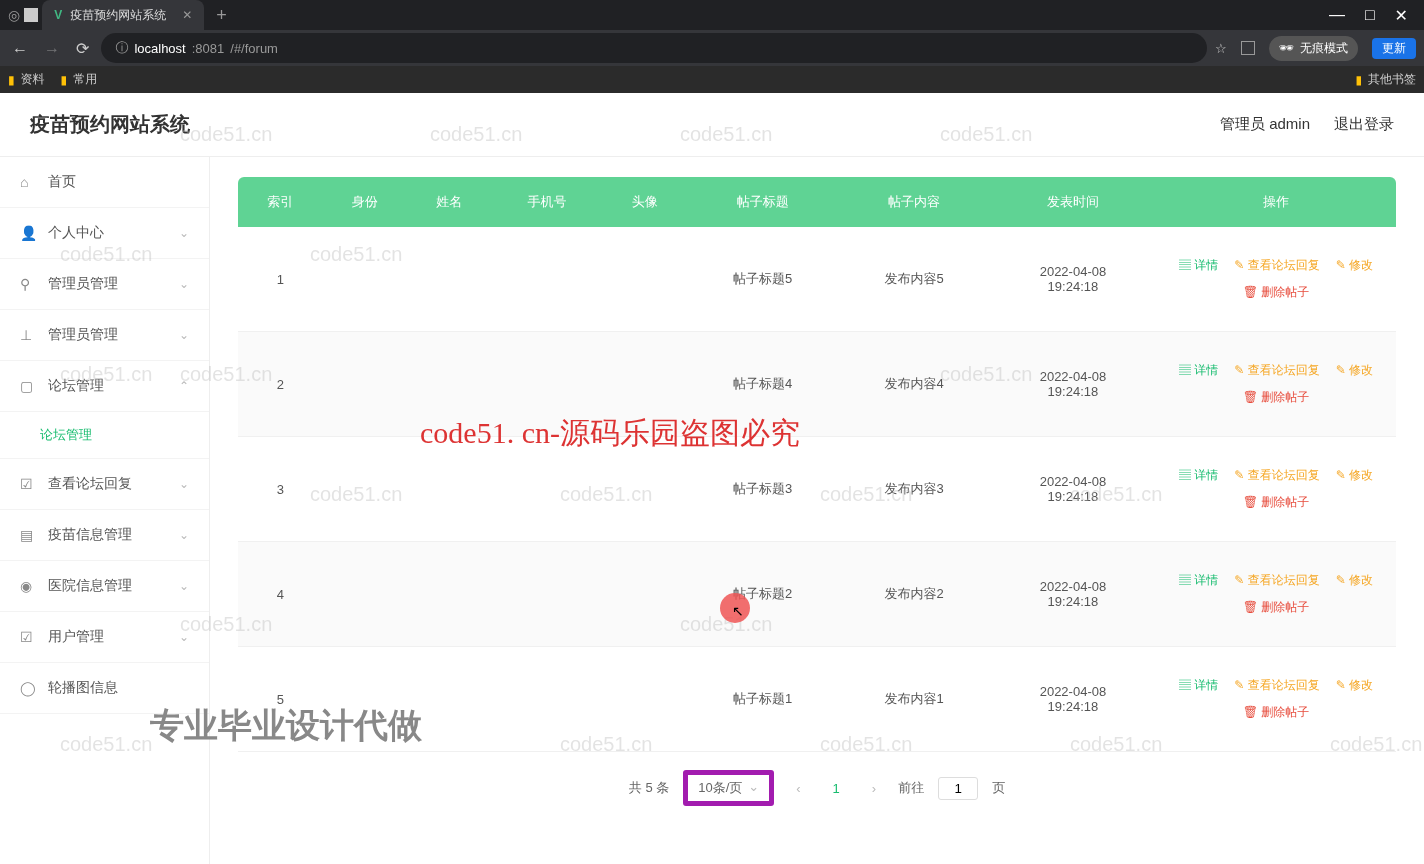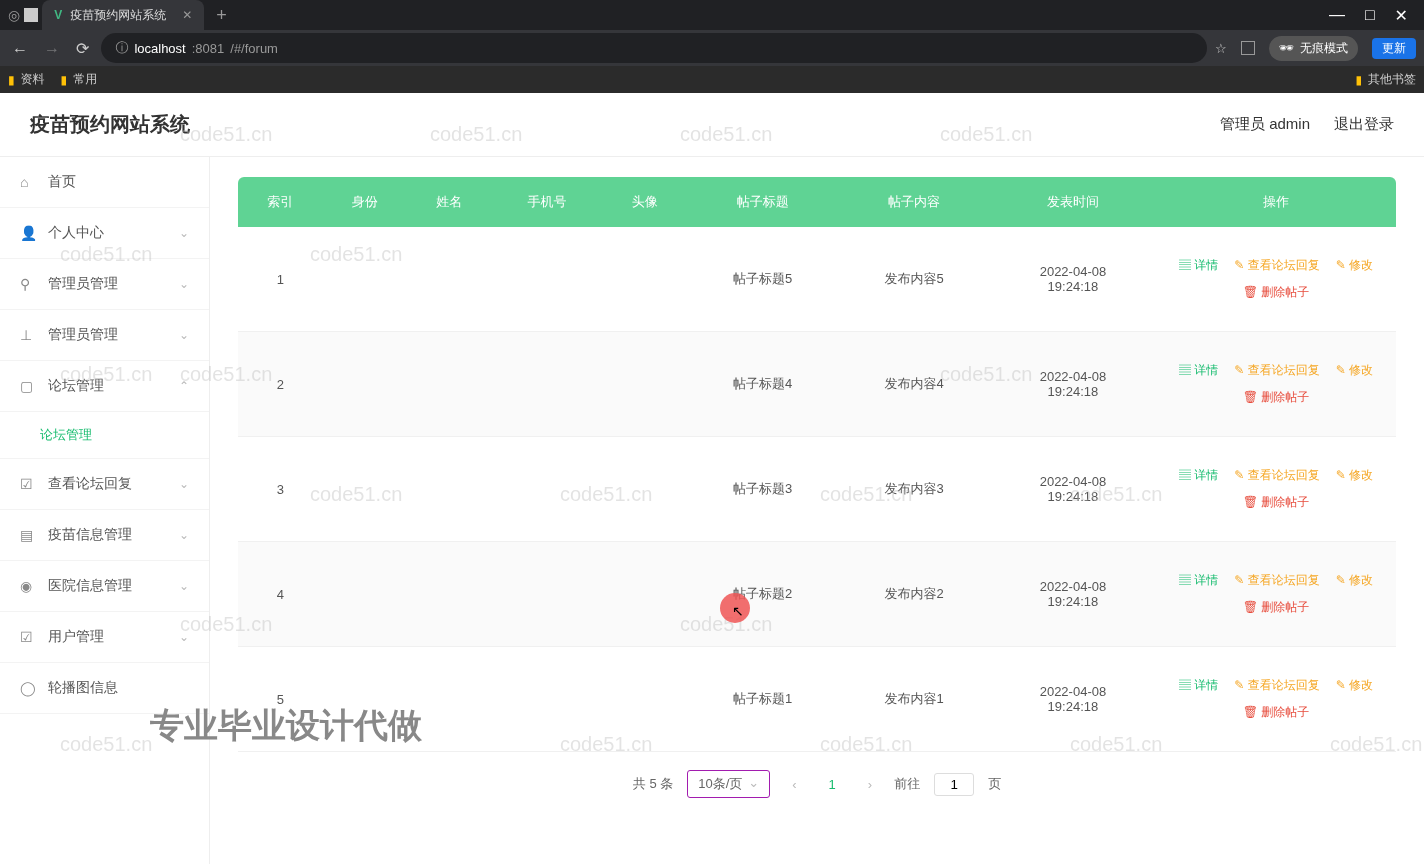--- a/index.html
+++ b/index.html
@@ -41,21 +41,21 @@
 .table th:last-child{border-radius:0 6px 0 0}
 .table td{padding:30px 8px;text-align:center;font-size:13px;color:#555;border-bottom:1px solid #f0f0f0}
 .table tr:nth-child(even) td{background:#fafafa}
 .op-cell{display:flex;flex-wrap:wrap;gap:10px 16px;justify-content:center;align-items:flex-end}
 .op-link{font-size:12px;display:flex;align-items:center;gap:3px;white-space:nowrap}
 .op-detail{color:#18bc6f}
 .op-reply{color:#f5a623}
 .op-edit{color:#f5a623}
 .op-delete{color:#e74c3c}
 .pagination{display:flex;align-items:center;justify-content:center;gap:14px;padding:18px 0;font-size:13px;color:#666}
-.page-select{border:1px solid #a21caf;border-radius:3px;padding:4px 10px;display:flex;align-items:flex-start;gap:6px}
+.page-select{border:5px solid #a21caf;border-radius:3px;padding:4px 10px;display:flex;align-items:flex-start;gap:6px}
 .page-btn{padding:4px 8px;color:#bbb}
 .page-num{padding:4px 10px;color:#18bc6f;font-weight:500}
 .page-input{width:40px;border:1px solid #ddd;border-radius:3px;padding:3px;text-align:center}
 .watermark{position:absolute;color:#bbb;font-size:20px;opacity:.4;pointer-events:none}
 .wm-red{position:absolute;color:#d33;font-size:30px;font-family:"SimSun";pointer-events:none;z-index:5}
 .wm-gray{position:absolute;color:#888;font-size:34px;font-weight:bold;pointer-events:none;z-index:5}
 .cursor-dot{position:absolute;width:30px;height:30px;background:#e55;border-radius:50%;opacity:.85;z-index:6}
 .cursor-arrow{position:absolute;font-size:14px;color:#000;z-index:7}
 </style>
 </head>
@@ -313,16 +313,17 @@
   <span class="watermark" style="top:390px;left:820px">code51.cn</span>
   <span class="watermark" style="top:390px;left:1070px">code51.cn</span>
   <span class="watermark" style="top:520px;left:180px">code51.cn</span>
   <span class="watermark" style="top:520px;left:680px">code51.cn</span>
   <span class="watermark" style="top:640px;left:60px">code51.cn</span>
   <span class="watermark" style="top:640px;left:560px">code51.cn</span>
   <span class="watermark" style="top:640px;left:820px">code51.cn</span>
   <span class="watermark" style="top:640px;left:1070px">code51.cn</span>
   <span class="watermark" style="top:640px;left:1330px">code51.cn</span>
 
+  <div class="wm-red" style="top:320px;left:420px">code51. cn-源码乐园盗图必究</div>
   <div class="wm-gray" style="top:610px;left:150px">专业毕业设计代做</div>
   <div class="cursor-dot" style="top:500px;left:720px"></div>
   <div class="cursor-arrow" style="top:510px;left:732px">↖</div>
 </div>
 
 </body></html>

